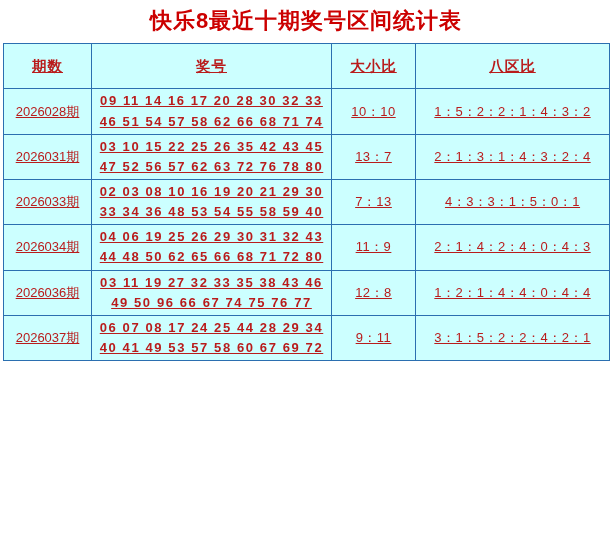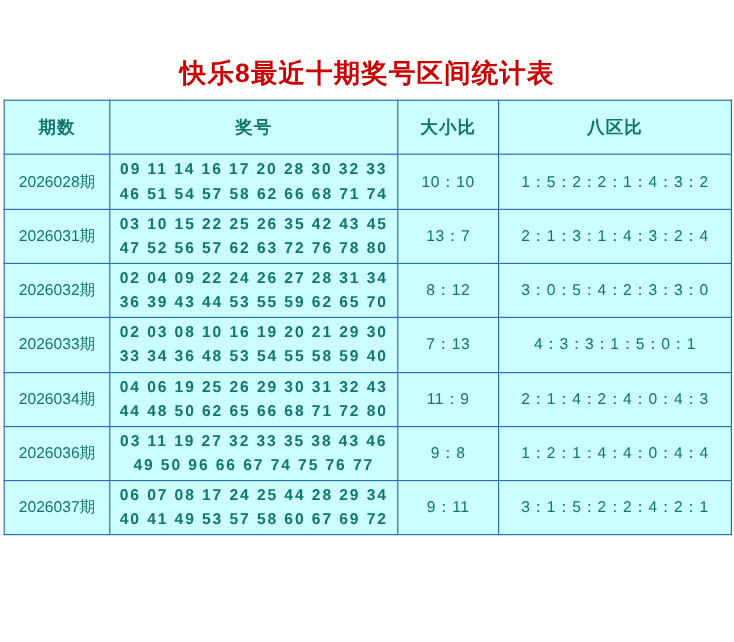--- a/index.html
+++ b/index.html
@@ -21,36 +21,36 @@
     box-sizing: border-box;
   }
   .title {
     text-align: center;
     font-size: 22px;
     font-weight: bold;
     color: #cc0000;
     letter-spacing: 1px;
     padding: 8px 0 9px 0;
     line-height: 1.2;
-    margin-top: 40px;
   }
   table.stats {
     border-collapse: collapse;
     width: 606px;
     margin: 0 3px;
     table-layout: fixed;
   }
   table.stats th, table.stats td {
     border: 1px solid #2b6fb0;
     background: #ccffff;
     text-align: center;
     vertical-align: middle;
     font-size: 13px;
-    color: #0f766e;
+    color: #b91c1c;
     padding: 2px 3px;
+    text-decoration: underline;
   }
   table.stats thead th {
     font-weight: bold;
     font-size: 14.5px;
     height: 40px;
     letter-spacing: 1px;
   }
   col.c-issue { width: 88px; }
   col.c-nums  { width: 240px; }
   col.c-ratio { width: 84px; }
@@ -125,29 +125,20 @@
       <tr class="data-row">
         <td class="issue">2026031期</td>
         <td class="nums">
           <span>03 10 15 22 25 26 35 42 43 45</span>
           <span class="row2">47 52 56 57 62 63 72 76 78 80</span>
         </td>
         <td class="ratio">13：7</td>
         <td class="zone">2：1：3：1：4：3：2：4</td>
       </tr>
 
-      <tr class="data-row">
-        <td class="issue">2026032期</td>
-        <td class="nums">
-          <span>02 04 09 22 24 26 27 28 31 34</span>
-          <span class="row2">36 39 43 44 53 55 59 62 65 70</span>
-        </td>
-        <td class="ratio">8：12</td>
-        <td class="zone">3：0：5：4：2：3：3：0</td>
-      </tr>
 
       <tr class="data-row">
         <td class="issue">2026033期</td>
         <td class="nums">
           <span>02 03 08 10 16 19 20 21 29 30</span>
           <span class="row2">33 34 36 48 53 54 55 58 59 40</span>
         </td>
         <td class="ratio">7：13</td>
         <td class="zone">4：3：3：1：5：0：1</td>
       </tr>
@@ -162,21 +153,21 @@
         <td class="zone">2：1：4：2：4：0：4：3</td>
       </tr>
 
 
       <tr class="data-row">
         <td class="issue">2026036期</td>
         <td class="nums">
           <span>03 11 19 27 32 33 35 38 43 46</span>
           <span class="row2">49 50 96 66 67 74 75 76 77</span>
         </td>
-        <td class="ratio">9：8</td>
+        <td class="ratio">12：8</td>
         <td class="zone">1：2：1：4：4：0：4：4</td>
       </tr>
 
       <tr class="data-row">
         <td class="issue">2026037期</td>
         <td class="nums">
           <span>06 07 08 17 24 25 44 28 29 34</span>
           <span class="row2">40 41 49 53 57 58 60 67 69 72</span>
         </td>
         <td class="ratio">9：11</td>

